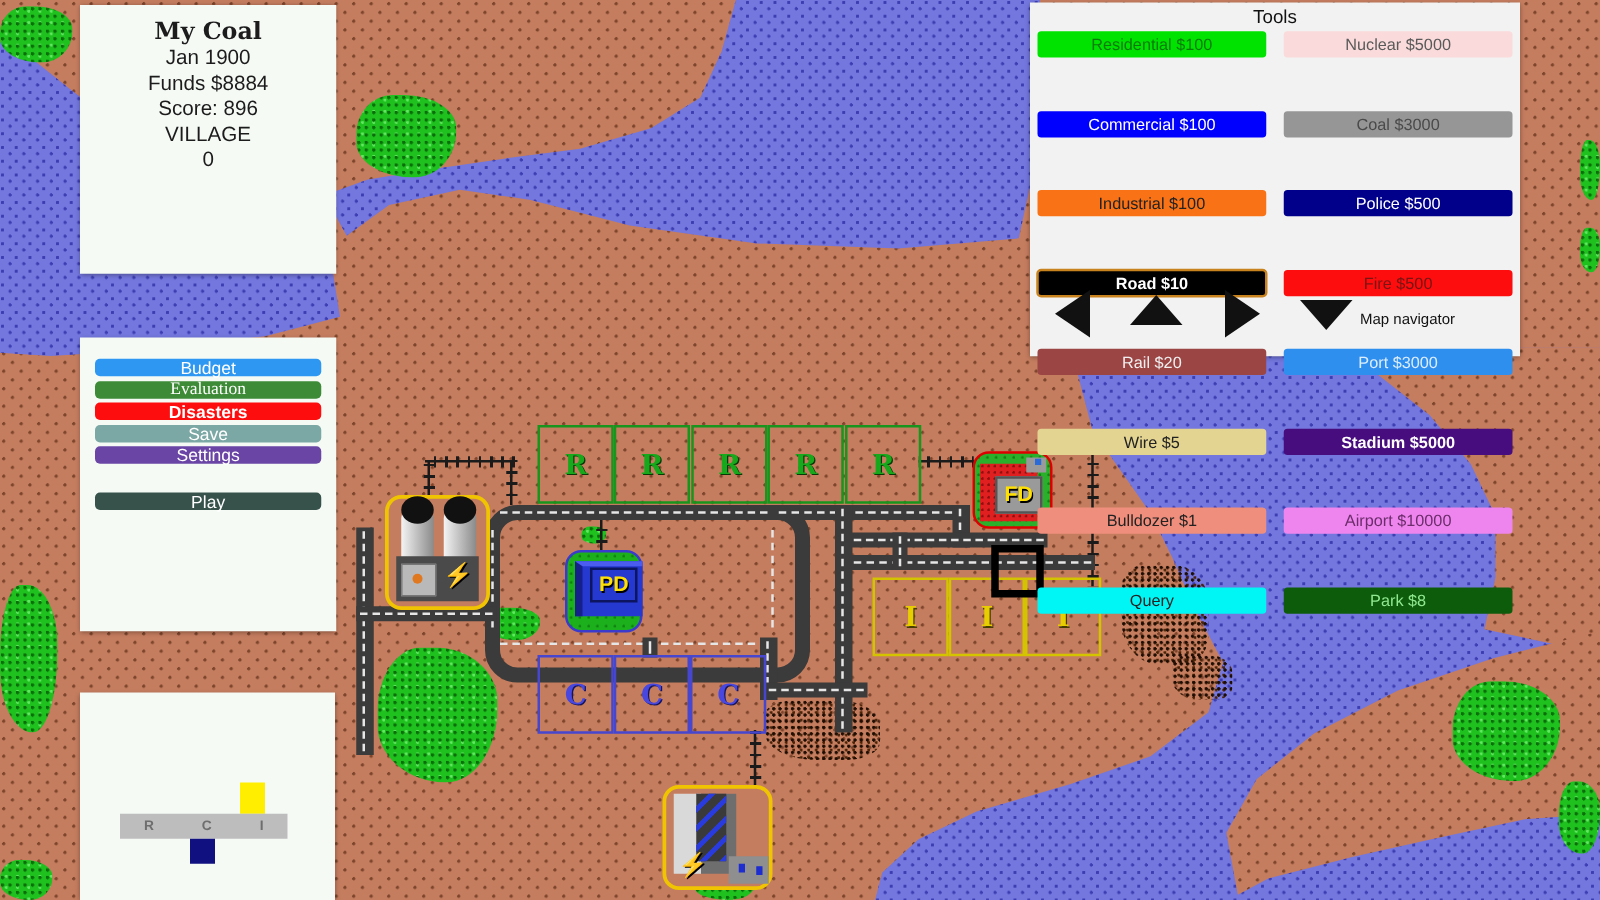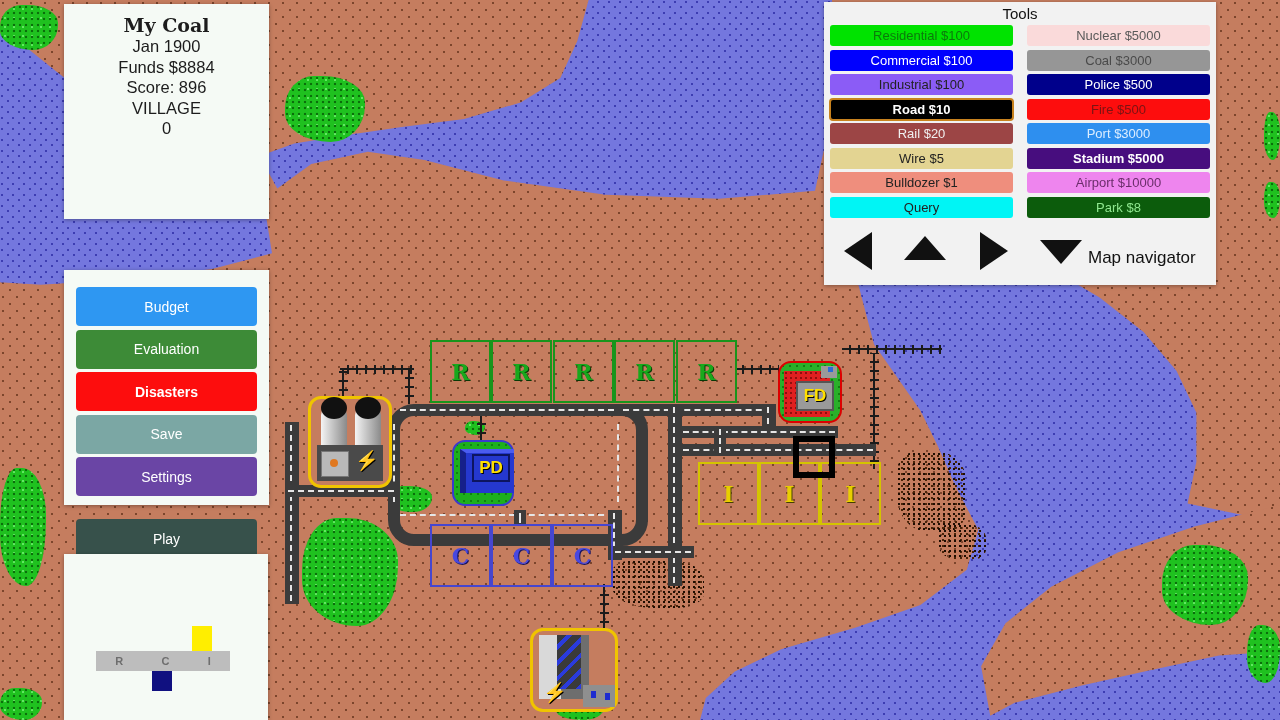--- a/index.html
+++ b/index.html
@@ -87,43 +87,43 @@
   .fac-annex{position:absolute;left:50px;top:54px;width:32px;height:22px;background:#8f8f8f;}
   .fac-dot{position:absolute;width:5px;height:7px;background:#1d2dd0;}
   .cursor-box{position:absolute;border:6px solid #000;background:transparent;}
 
   
   .panel{position:absolute;background:#f5faf5;box-shadow:0 1px 4px rgba(0,0,0,.35);}
   .info-panel{left:64px;top:4px;width:205px;height:215px;text-align:center;color:#1c1c1c;}
   .info-title{font-family:"DejaVu Serif",serif;font-weight:bold;font-size:19px;margin-top:10px;}
   .info-line{font-size:16.5px;line-height:20.5px;}
   .menu-panel{left:64px;top:270px;width:205px;height:235px;}
-  .menu-btn{position:relative;width:181px;height:39px;margin:0 auto 3.5px auto;border-radius:4px;
+  .menu-btn{position:relative;width:181px;height:14px;margin:0 auto 3.5px auto;border-radius:4px;
     display:flex;align-items:center;justify-content:center;font-size:14px;cursor:pointer;}
   .menu-spacer{height:17px;}
   .rci-panel{left:64px;top:554px;width:204px;height:166px;}
   .rci-bar{position:absolute;left:32px;top:97px;width:134px;height:20px;background:#bdbdbd;
     display:flex;align-items:center;justify-content:space-around;
     font-size:11px;font-weight:bold;color:#6e6e6e;}
   .rci-demand{position:absolute;}
 
   
   .tools-panel{left:824px;top:2px;width:392px;height:283px;background:#f2f2f2;}
   .tools-title{text-align:center;font-size:15px;color:#111;margin-top:3px;}
   .tools-cols{position:absolute;left:6px;top:23px;width:380px;display:flex;gap:14px;}
-  .tools-col{width:183px;display:flex;flex-direction:column;}
+  .tools-col{width:183px;display:flex;flex-direction:column;gap:39px;}
   .tool-btn{height:21px;border-radius:3px;margin-bottom:3.5px;display:flex;align-items:center;
     justify-content:center;font-size:13px;cursor:pointer;}
   .tool-btn.selected{outline:2px solid #c8821e;outline-offset:-1px;font-weight:bold;}
   .nav-arrow{position:absolute;width:0;height:0;cursor:pointer;}
   .tri-left{border-top:19px solid transparent;border-bottom:19px solid transparent;border-right:28px solid #111;}
   .tri-right{border-top:19px solid transparent;border-bottom:19px solid transparent;border-left:28px solid #111;}
   .tri-up{border-left:21px solid transparent;border-right:21px solid transparent;border-bottom:24px solid #111;}
   .tri-down{border-left:21px solid transparent;border-right:21px solid transparent;border-top:24px solid #111;}
-  .nav-label{position:absolute;left:264px;top:246px;font-size:17px;color:#111;}
+  .nav-label{position:absolute;left:264px;top:246px;font-size:12px;color:#111;}
 </style>
 </head>
 <body>
 
 <div class="screen">
 
   <div class="map">
 
     <div class="water" style="left:0;top:28px;width:272px;height:262px;
          clip-path:polygon(0% 2%,8% 6%,20% 16%,35% 28%,52% 42%,72% 55%,88% 63%,98% 73%,100% 86%,78% 92%,45% 96%,15% 98%,0% 97%);"></div>
@@ -258,21 +258,21 @@
     <div class="info-line">Jan 1900</div>
     <div class="info-line">Funds $8884</div>
     <div class="info-line">Score: 896</div>
     <div class="info-line">VILLAGE</div>
     <div class="info-line">0</div>
   </div>
 
   <div class="panel menu-panel">
     <div class="menu-spacer"></div>
     <div class="menu-btn" style="background-color: rgb(46, 151, 242); color: rgb(255, 255, 255);">Budget</div>
-    <div class="menu-btn" style="background-color: rgb(61, 139, 55); color: rgb(255, 255, 255);">Evaluation</div>
+    <div class="menu-btn" style="background-color: rgb(61, 139, 55); color: rgb(255, 255, 255); font-family: Liberation Serif, serif;">Evaluation</div>
     <div class="menu-btn" style="background-color: rgb(253, 13, 13); color: #ffffff; font-weight: bold;">Disasters</div>
     <div class="menu-btn" style="background-color: rgb(123, 167, 164); color: rgb(255, 255, 255);">Save</div>
     <div class="menu-btn" style="background-color: rgb(106, 69, 165); color: rgb(255, 255, 255);">Settings</div>
     <div class="menu-btn" style="background-color: rgb(55, 81, 75); color: rgb(255, 255, 255); margin-top: 23px;">Play</div>
   </div>
 
   <div class="panel rci-panel">
     <div class="rci-demand" style="left:128px;top:72px;width:20px;height:25px;background:#ffee00;"></div>
     <div class="rci-bar">
       <span>R</span>
@@ -281,21 +281,21 @@
     </div>
     <div class="rci-demand" style="left:88px;top:117px;width:20px;height:20px;background:#101080;"></div>
   </div>
 
   <div class="panel tools-panel">
     <div class="tools-title">Tools</div>
     <div class="tools-cols">
       <div class="tools-col">
         <div class="tool-btn" style="background-color: rgb(0, 227, 0); color: rgb(11, 122, 11);">Residential $100</div>
         <div class="tool-btn" style="background-color: rgb(0, 0, 254); color: rgb(255, 255, 255);">Commercial $100</div>
-        <div class="tool-btn" style="background-color: #8b5cf6; color: rgb(34, 34, 34);">Industrial $100</div>
+        <div class="tool-btn" style="background-color: #f97316; color: rgb(34, 34, 34);">Industrial $100</div>
         <div class="tool-btn selected" style="background-color: rgb(0, 0, 0); color: rgb(255, 255, 255);">Road $10</div>
         <div class="tool-btn" style="background-color: rgb(156, 69, 69); color: rgb(240, 240, 240);">Rail $20</div>
         <div class="tool-btn" style="background-color: rgb(227, 212, 146); color: rgb(34, 34, 34);">Wire $5</div>
         <div class="tool-btn" style="background-color: rgb(239, 142, 125); color: rgb(34, 34, 34);">Bulldozer $1</div>
         <div class="tool-btn" style="background-color: rgb(0, 245, 245); color: rgb(34, 34, 34);">Query</div>
       </div>
       <div class="tools-col">
         <div class="tool-btn" style="background-color: rgb(250, 218, 218); color: rgb(90, 90, 90);">Nuclear $5000</div>
         <div class="tool-btn" style="background-color: rgb(150, 150, 150); color: rgb(74, 74, 74); text-align: right;">Coal $3000</div>
         <div class="tool-btn" style="background-color: rgb(0, 0, 139); color: rgb(255, 255, 255);">Police $500</div>

